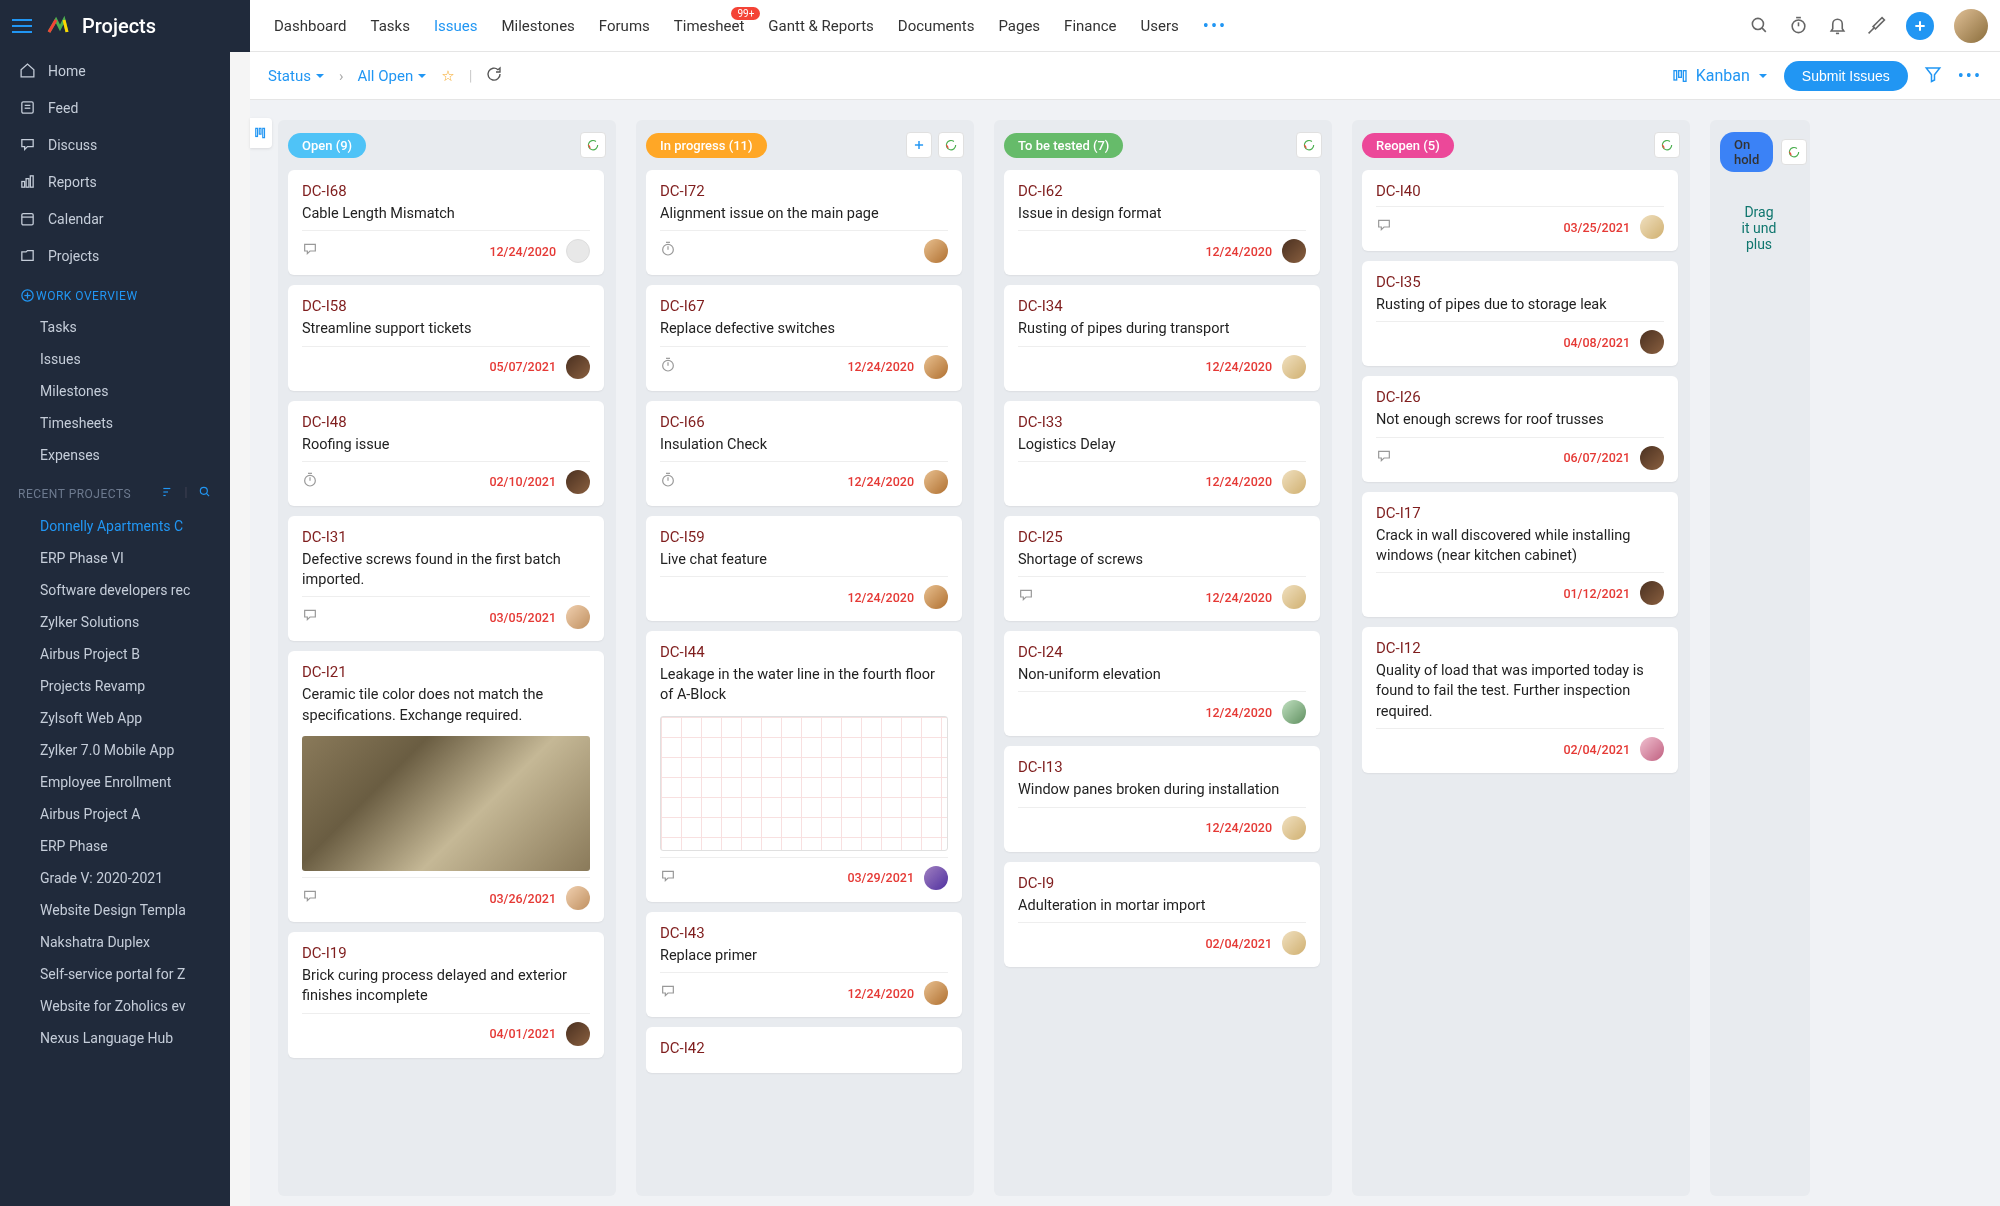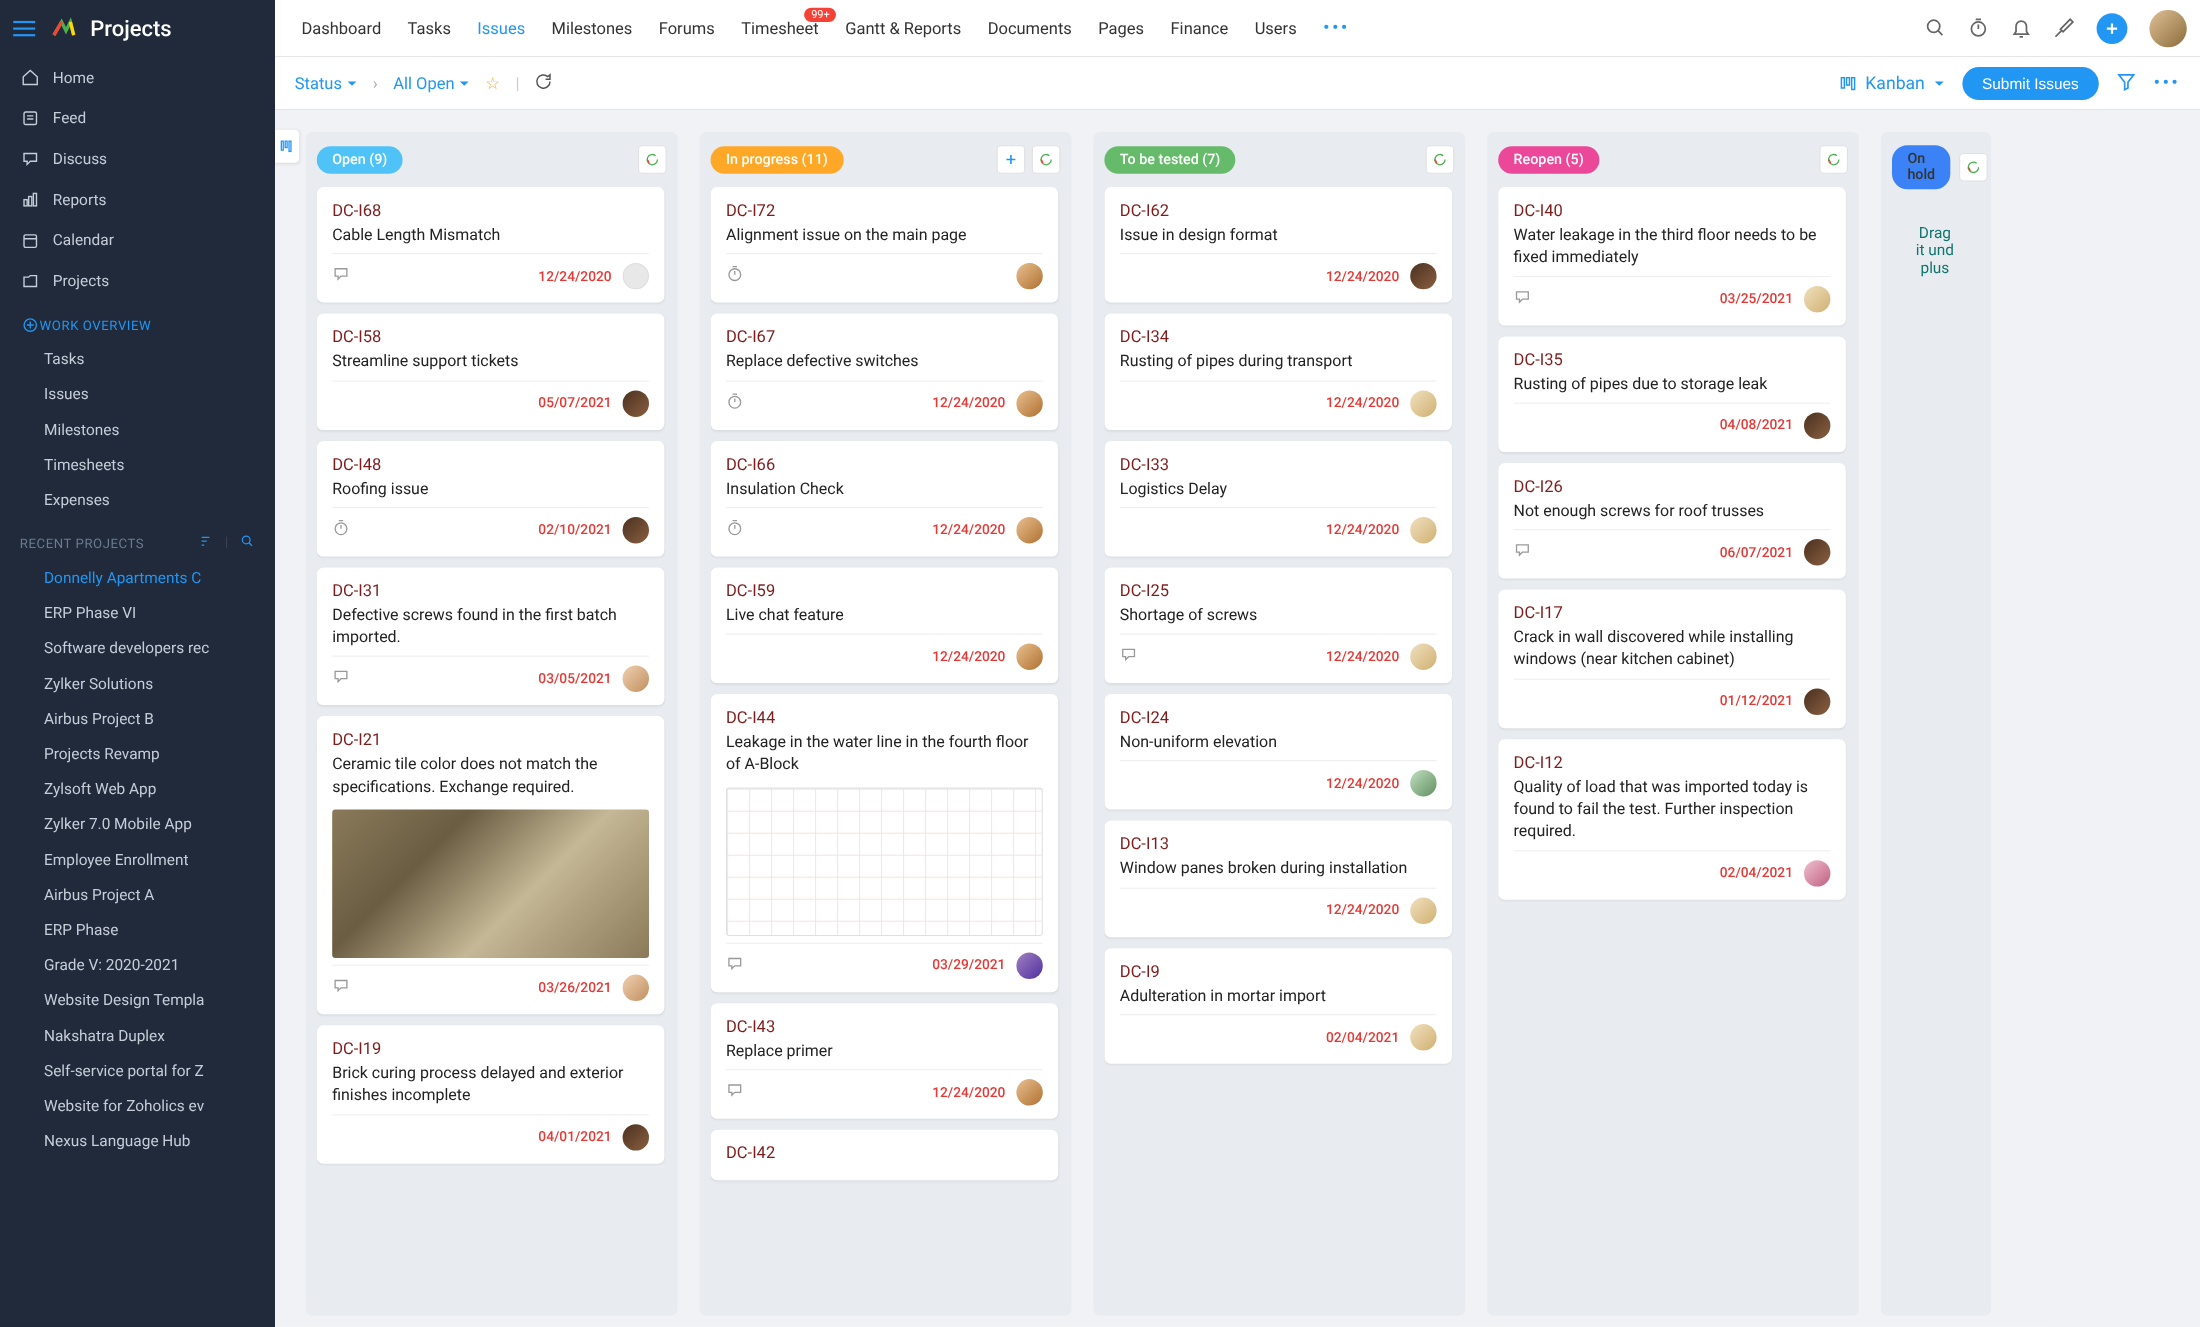--- a/index.html
+++ b/index.html
@@ -16,21 +16,21 @@
 .topnav-item { font-size: 15px; color: #333; cursor: pointer; position: relative; }
 .topnav-item.active { color: #2196f3; }
 .badge { position: absolute; top: -10px; right: -16px; background: #f44336; color: #fff; font-size: 10px; border-radius: 10px; padding: 1px 6px; }
 .topnav-more { color: #2196f3; font-size: 18px; letter-spacing: 2px; }
 .top-actions { display: flex; align-items: center; gap: 20px; }
 .icon-btn { color: #666; cursor: pointer; display: flex; align-items: center; justify-content: center; }
 .add-btn { width: 28px; height: 28px; border-radius: 50%; background: #2196f3; color: #fff; display: flex; align-items: center; justify-content: center; }
 .avatar-top { width: 34px; height: 34px; border-radius: 50%; background: linear-gradient(135deg,#e0c097,#8a6d3b); }
 
 
-.sidebar { position: fixed; top: 52px; left: 0; width: 250px; bottom: 0; background: #202a3b; color: #c5cdd9; overflow-y: auto; overflow-x: hidden; }
+.sidebar { position: fixed; top: 52px; left: 0; width: 230px; bottom: 0; background: #202a3b; color: #c5cdd9; overflow-y: auto; overflow-x: hidden; }
 .sidebar::-webkit-scrollbar { width: 6px; }
 .sidebar::-webkit-scrollbar-thumb { background: #3a4558; }
 .nav-item { display: flex; align-items: center; padding: 10px 18px; font-size: 14px; cursor: pointer; gap: 12px; }
 .nav-section { padding: 14px 18px 8px; font-size: 12px; color: #6d7a8f; letter-spacing: 0.5px; display: flex; align-items: center; }
 .nav-section.bright { color: #2196f3; }
 .recent-tools { margin-left: auto; display: flex; gap: 10px; color: #2196f3; }
 .nav-subitem { padding: 8px 18px 8px 40px; font-size: 14px; color: #c5cdd9; cursor: pointer; white-space: nowrap; overflow: hidden; text-overflow: ellipsis; }
 .nav-subitem.active { color: #2196f3; }
 .nav-icon { width: 18px; display: flex; align-items: center; justify-content: center; }
 
@@ -580,21 +580,20 @@
               <svg width="14" height="14" viewBox="0 0 24 24" fill="none" stroke="currentColor" stroke-width="2">
                 <path d="M20 12 A8 8 0 1 1 17 6" stroke="#4caf50"></path>
                 <path d="M4 12 A8 8 0 0 1 7 18" stroke="#f44336"></path>
               </svg>
             </span>
           </div>
         </div>
         <div class="card-list">
           <div class="card">
             <div class="card-code">DC-I40</div>
-            <div class="card-title">Water leakage in the third floor needs to be fixed immediately</div>
             <div class="card-footer">
               <span class="footer-icon"><svg width="16" height="16" viewBox="0 0 24 24" fill="none" stroke="currentColor" stroke-width="1.8">
                   <path d="M4 5 L20 5 L20 15 L12 15 L8 19 L8 15 L4 15 Z"></path>
                 </svg></span>
               <span class="footer-spacer"></span>
               <span class="card-date">03/25/2021</span>
               <span class="card-avatar av5"></span>
             </div>
           </div>
           <div class="card">

